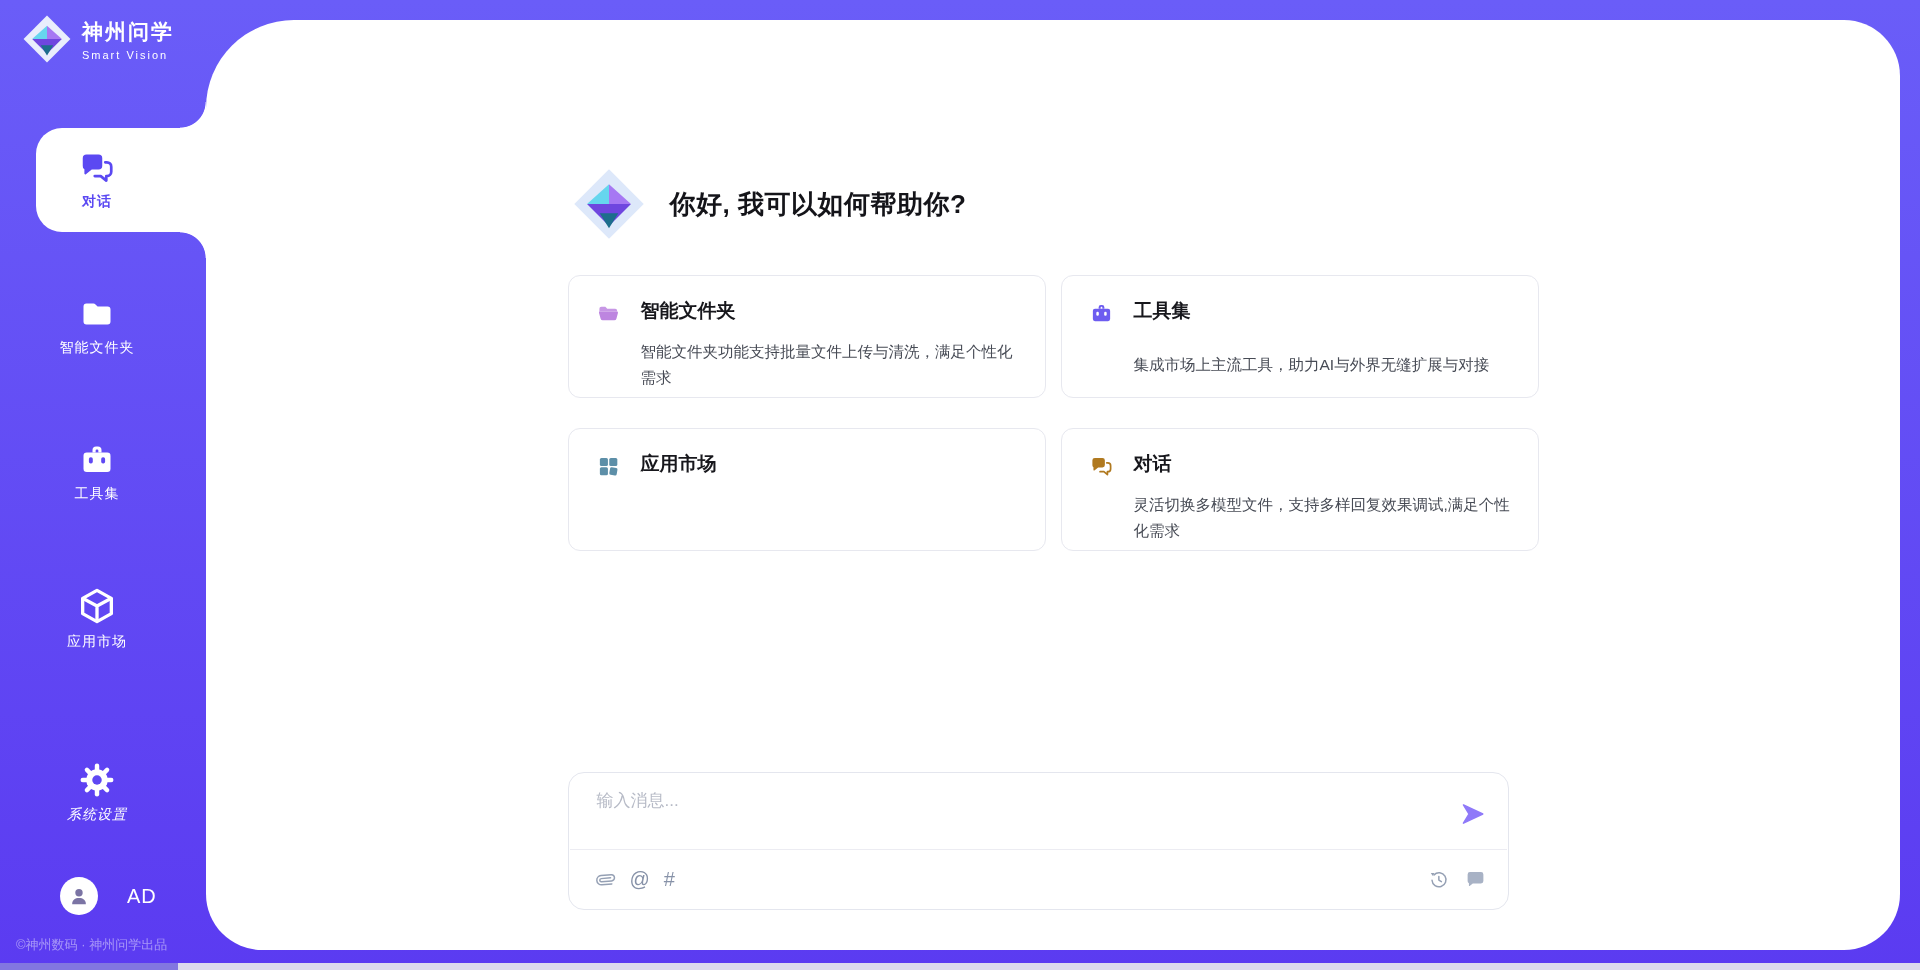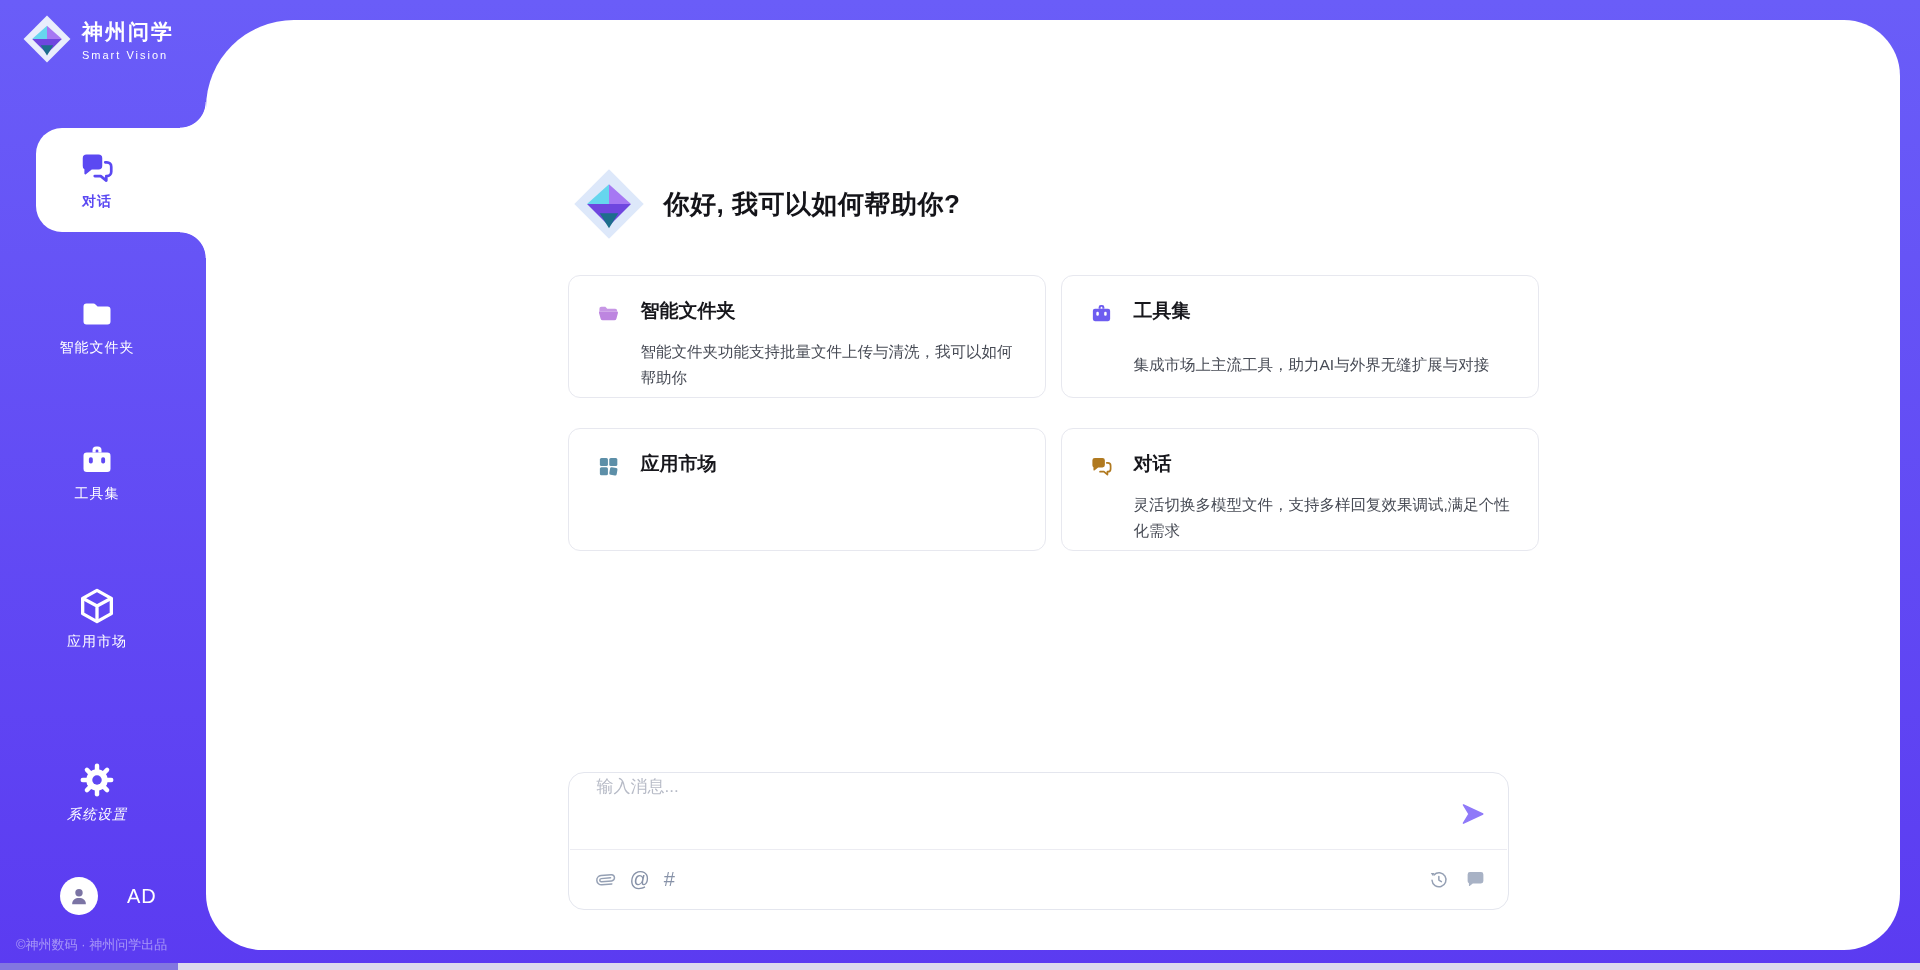--- a/index.html
+++ b/index.html
@@ -35,21 +35,21 @@
     align-items:center;justify-content:center;}
   .avatar svg{width:24px;height:24px;}
   .user-name{color:#fff;font-size:20px;letter-spacing:1px;}
   .side-footer{position:absolute;left:16px;bottom:16px;color:rgba(255,255,255,.45);font-size:13px;}
 
   
   .panel{position:absolute;left:206px;top:20px;right:20px;bottom:20px;background:#fff;
     border-radius:88px 56px 56px 56px;display:flex;flex-direction:column;align-items:center;z-index:1;}
   .column{width:971px;display:flex;flex-direction:column;flex:1;}
 
-  .greeting{margin-top:147px;display:flex;align-items:center;gap:18px;padding-left:4px;}
+  .greeting{margin-top:147px;display:flex;align-items:center;gap:24px;padding-left:4px;}
   .greeting .logo{width:74px;height:74px;}
   .greeting-title{font-size:26px;font-weight:700;color:#141419;letter-spacing:.5px;}
 
   .cards{margin-top:34px;display:grid;grid-template-columns:1fr 1fr;gap:30px 15px;}
   .card{height:123px;border:1px solid #e7e8ef;border-radius:12px;background:#fff;
     box-sizing:border-box;padding:24px 26px 0 28px;display:grid;
     grid-template-columns:44px 1fr;cursor:pointer;}
   .card-icon{width:23px;height:23px;margin-top:2px;}
   .card-icon svg{width:100%;height:100%;display:block;}
   .card-title{font-size:19px;font-weight:700;color:#17171c;line-height:1.2;}
@@ -61,21 +61,21 @@
 
   .model-chip{align-self:flex-start;display:inline-flex;align-items:center;gap:10px;
     background:#eef0f6;border-radius:24px;height:46px;padding:0 18px 0 14px;cursor:pointer;}
   .model-chip .logo{width:27px;height:27px;}
   .model-name{font-size:18px;color:#26262e;}
   .model-chip svg.chev{width:18px;height:18px;}
 
   .composer{margin-top:14px;margin-bottom:40px;width:941px;box-sizing:border-box;
     border:1.5px solid #e4e6ee;border-radius:16px;background:#fff;}
   .composer-top{display:flex;align-items:flex-start;padding:0 22px 0 26px;height:76px;}
-  .composer textarea{flex:1;border:none;outline:none;resize:none;height:52px;
+  .composer textarea{flex:1;border:none;outline:none;resize:none;height:52px;margin-top:14px;
     font-family:Liberation Sans, sans-serif;font-size:17px;color:#333;}
   .composer textarea::placeholder{color:#b6bac6;}
   .send-btn{width:26px;height:26px;margin-top:28px;cursor:pointer;flex:0 0 auto;}
   .composer-divider{height:1px;background:#ececf2;margin:0 1px;}
   .composer-bottom{height:59px;display:flex;align-items:center;padding:0 22px 0 26px;gap:14px;color:#95a0b4;}
   .tool-icon{width:21px;height:21px;cursor:pointer;}
   .tool-icon svg{width:100%;height:100%;display:block;}
   .glyph-icon{font-size:20px;color:#8792a8;cursor:pointer;line-height:21px;}
   .composer-bottom .right{margin-left:auto;display:flex;align-items:center;gap:16px;}
 
@@ -200,21 +200,21 @@
     <div class="cards">
 
       <div class="card">
         <span class="card-icon icon-folder-open">
           <svg viewBox="0 0 24 24">
             <path d="M2.5 7a2 2 0 0 1 2-2h4.2l2 2H19a2 2 0 0 1 2 2v1H2.5z" fill="currentColor" opacity=".85"></path>
             <path d="M2.1 10h18.6a1.2 1.2 0 0 1 1.15 1.55l-1.6 5.8A2.3 2.3 0 0 1 18 19H6a2.3 2.3 0 0 1-2.2-1.65L2.1 11.5z" fill="currentColor"></path>
           </svg>
         </span>
         <span class="card-title">智能文件夹</span>
-        <span class="card-desc">智能文件夹功能支持批量文件上传与清洗，我可以如何帮助你</span>
+        <span class="card-desc">智能文件夹功能支持批量文件上传与清洗，满足个性化需求</span>
       </div>
 
       <div class="card">
         <span class="card-icon icon-briefcase-c">
           <svg viewBox="0 0 24 24">
             <rect x="3" y="7" width="18" height="13" rx="2.2" fill="currentColor"></rect>
             <path d="M9 7V5.4A2.4 2.4 0 0 1 11.4 3h1.2A2.4 2.4 0 0 1 15 5.4V7h-2.1V5.7a.7.7 0 0 0-.7-.7h-.4a.7.7 0 0 0-.7.7V7z" fill="currentColor"></path>
             <rect x="6.6" y="10.2" width="2.6" height="4.2" rx="1.2" fill="#fff"></rect>
             <rect x="14.8" y="10.2" width="2.6" height="4.2" rx="1.2" fill="#fff"></rect>
           </svg>

